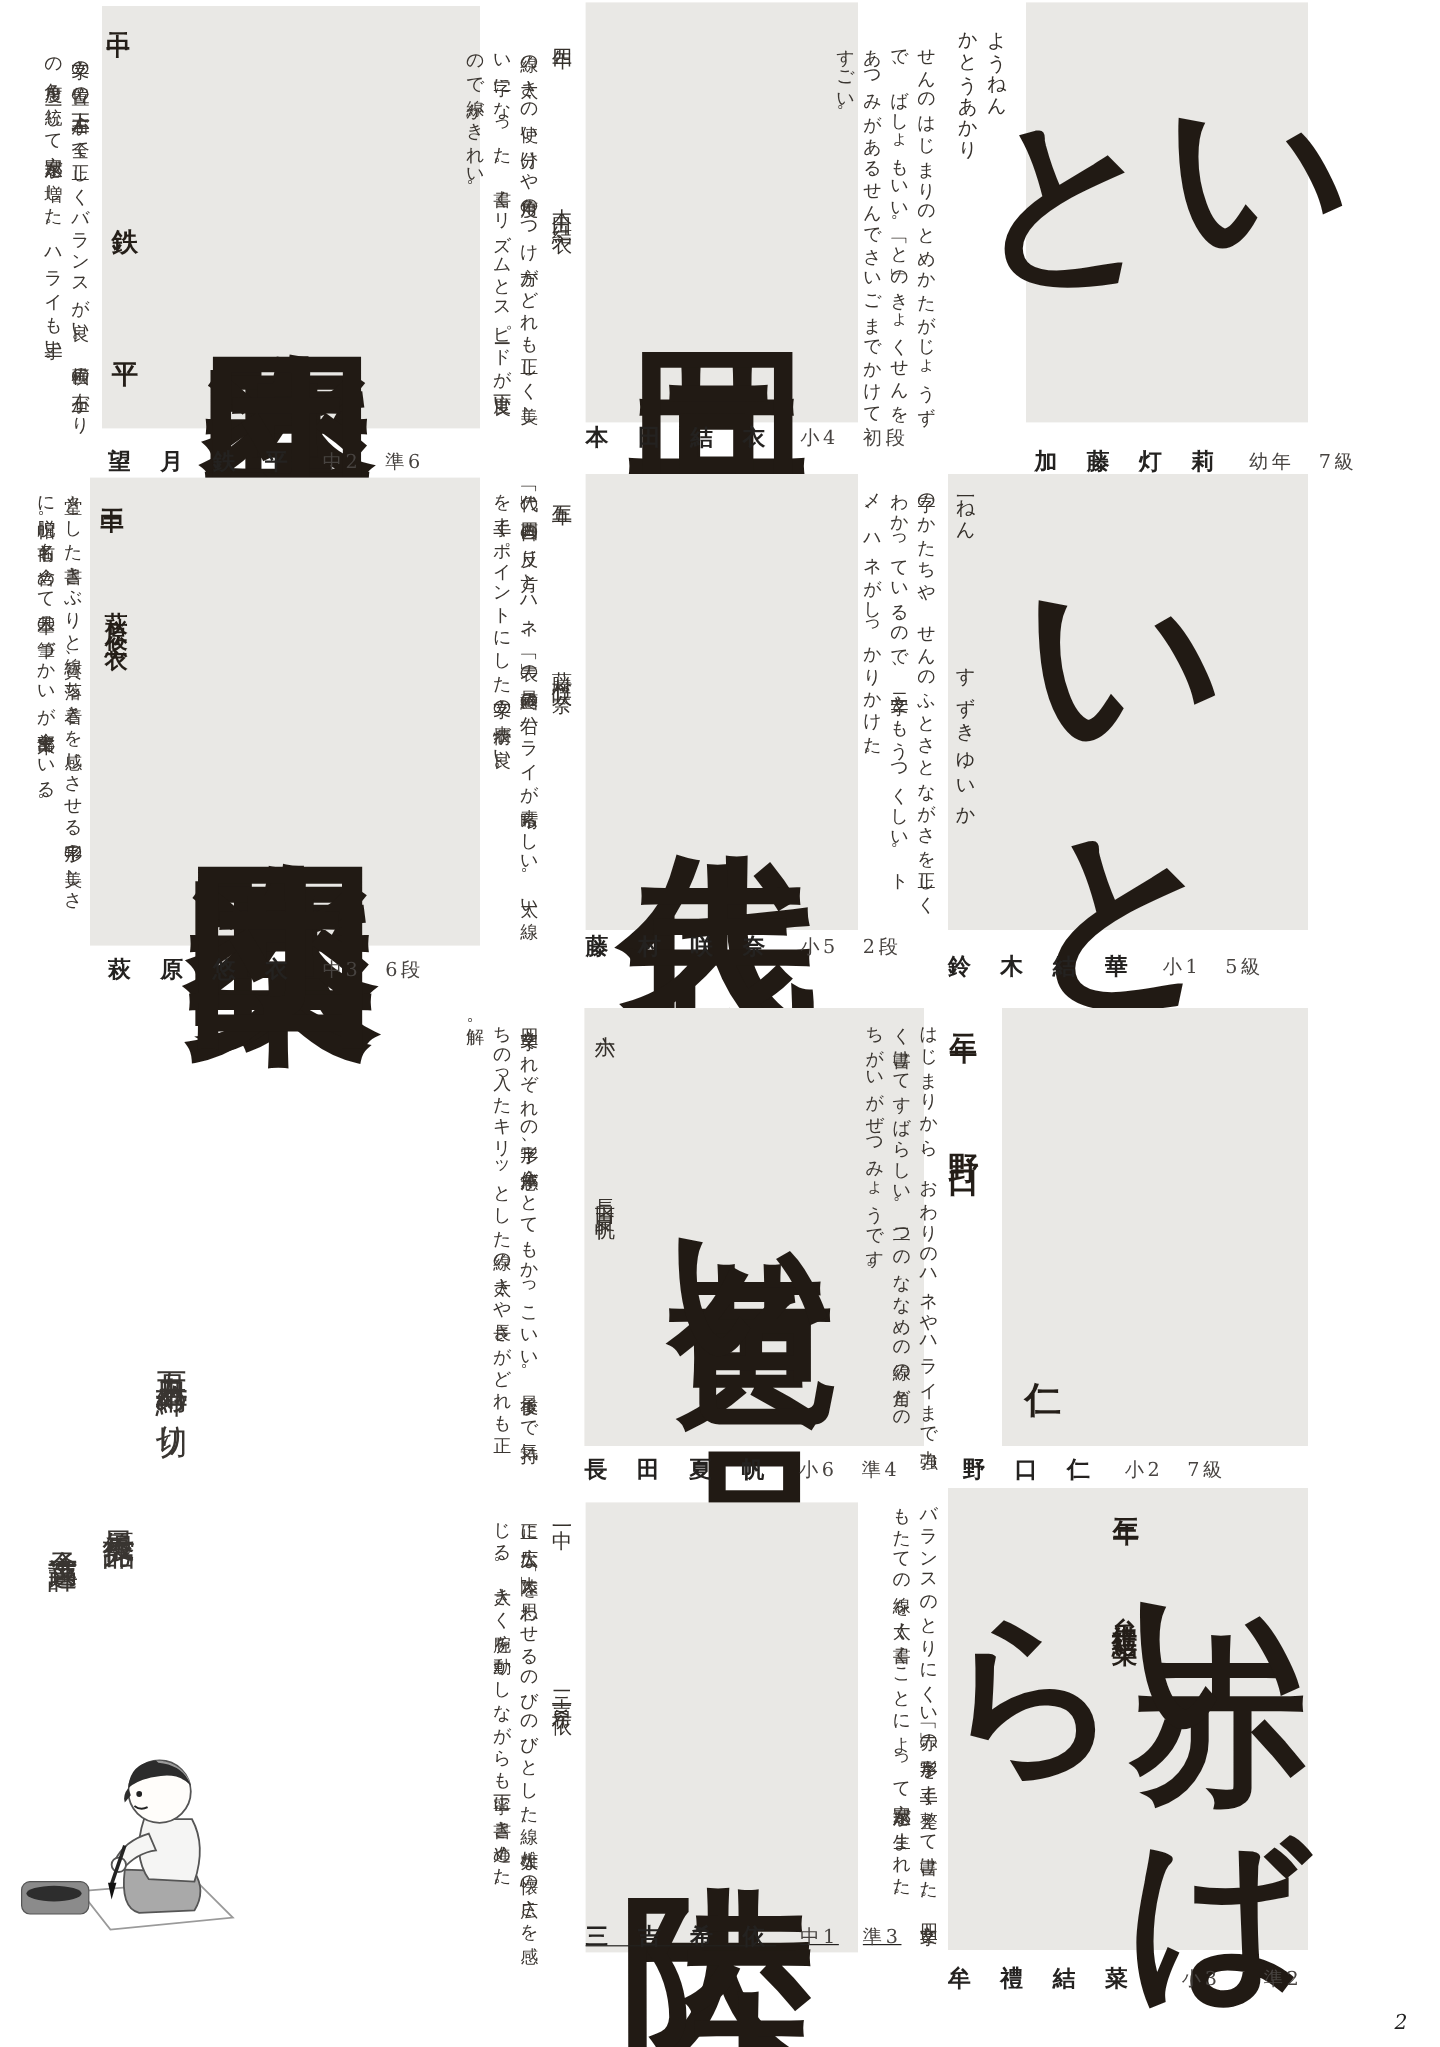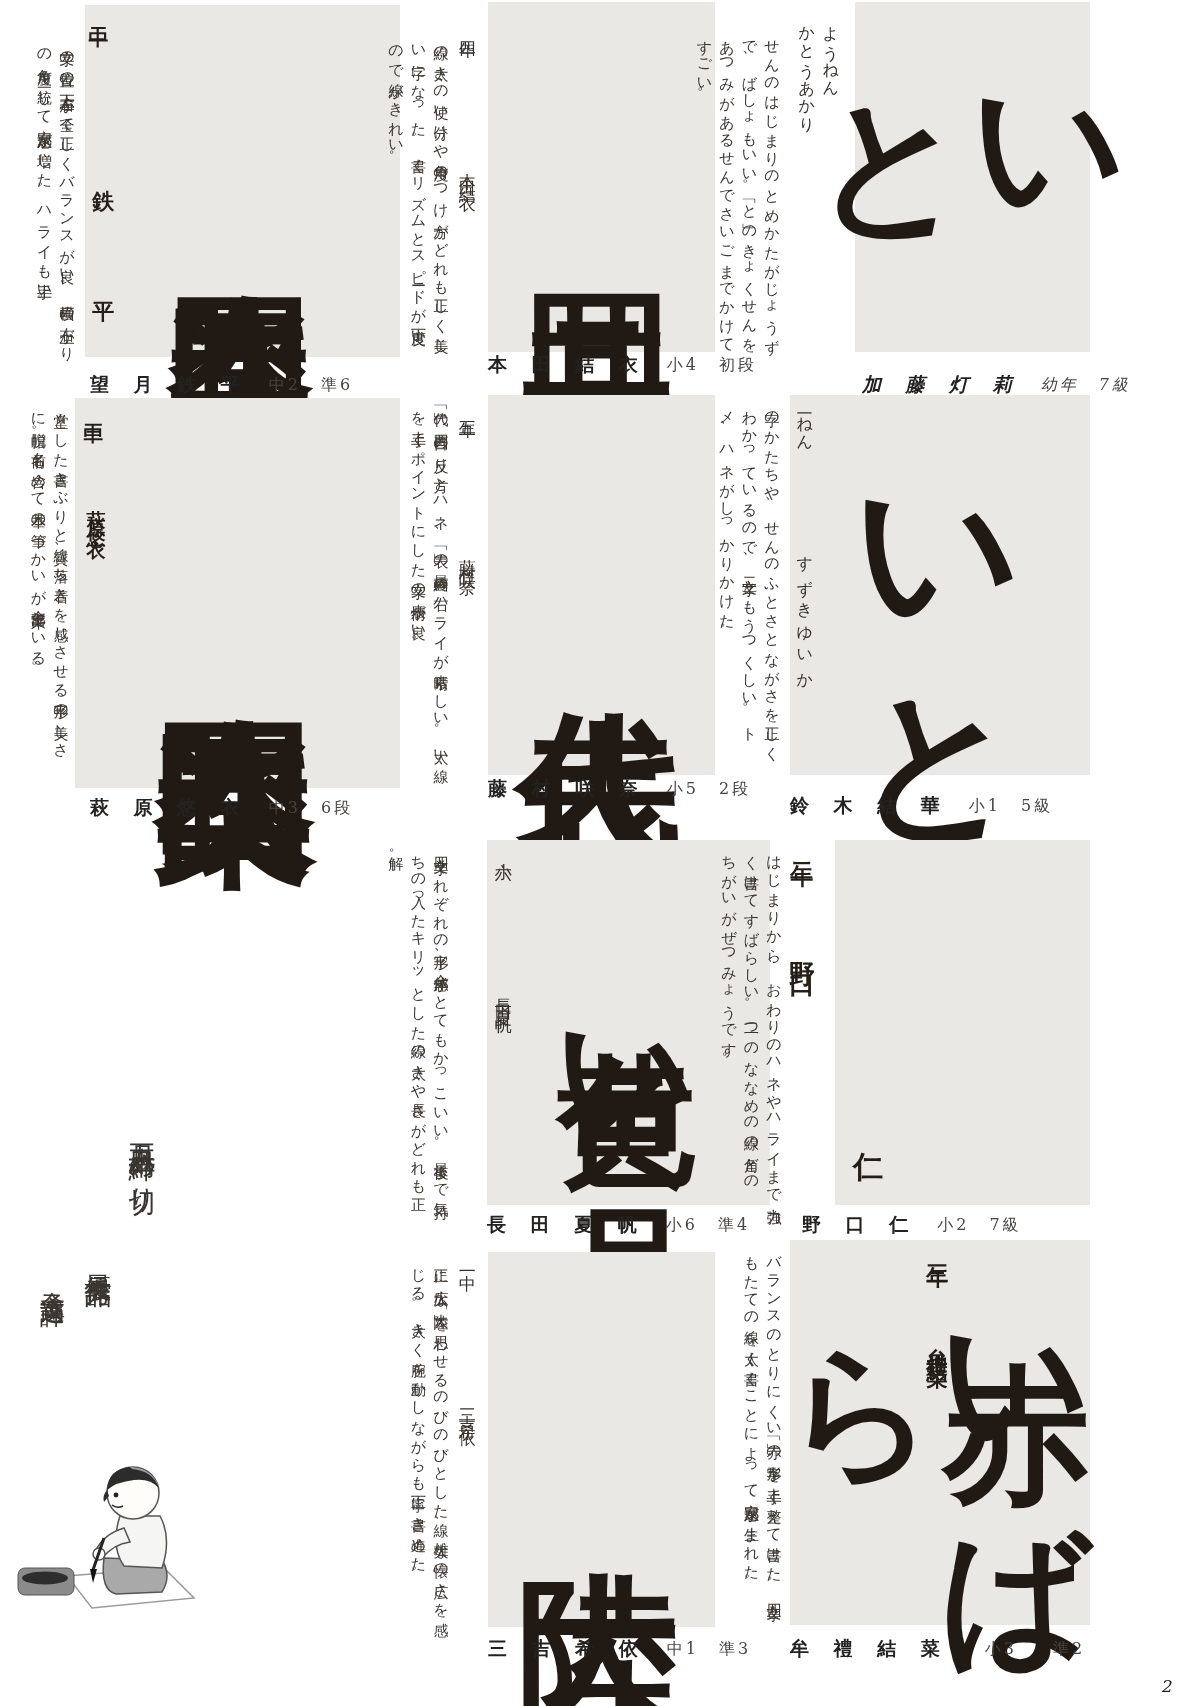--- a/index.html
+++ b/index.html
@@ -69,21 +69,21 @@
     <span class="cap-grade">小4</span>
     <span class="cap-rank">初段</span>
   </div>
 
   <div class="critique" style="right:417px;top:30px;height:328px;">せんのはじまりのとめかたがじょうずで、ばしょもいい。「と」のきょくせんをあつみがあるせんでさいごまでかけてすごい。</div>
   <span class="sig" style="left:822px;top:15px;font-size:16px;">ようねん</span>
   <span class="sig" style="left:798px;top:15px;font-size:16px;">かとうあかり</span>
   <div class="art" style="left:855px;top:2px;width:235px;height:350px;">
     <span class="callig" style="font-size:152px;">いと</span>
   </div>
-  <div class="caption" style="left:862px;top:372px;font-style:italic;">
+  <div class="caption" style="left:862px;top:372px;">
     <span class="cap-name">加 藤 灯 莉</span>
     <span class="cap-grade">幼年</span>
     <span class="cap-rank">7級</span>
   </div>
 
   <div class="critique" style="right:1128px;top:402px;height:362px;">堂々とした書きぶりと線質、落ち着きを感じさせる字形の美しさに脱帽。名前も含めて基本の筆づかいが全部出来ている。</div>
   <div class="art" style="left:75px;top:398px;width:325px;height:390px;">
     <span class="callig" style="font-size:164px;">吹奏楽団</span>
   </div>
   <span class="sig brush" style="left:83px;top:408px;font-size:20px;">中三</span>
@@ -142,21 +142,21 @@
     <span class="cap-grade">小2</span>
     <span class="cap-rank">7級</span>
   </div>
 
   <div class="critique" style="right:748px;top:1258px;height:360px;">正に広大な「大陸」を思わせるのびのびとした線、雄大な懐の広さを感じる。大きく腕を動かしながらも丁寧に書き進めた。</div>
   <span class="sig" style="left:458px;top:1262px;font-size:17px;">中一</span>
   <span class="sig" style="left:458px;top:1395px;font-size:17px;letter-spacing:7px;">三吉希依</span>
   <div class="art" style="left:488px;top:1252px;width:227px;height:375px;">
     <span class="callig" style="font-size:164px;">大陸</span>
   </div>
-  <div class="caption" style="left:488px;top:1636px;">
+  <div class="caption" style="left:488px;top:1601px;text-decoration:underline;">
     <span class="cap-name">三 吉 希 依</span>
     <span class="cap-grade">中1</span>
     <span class="cap-rank">準3</span>
   </div>
 
   <div class="critique" style="right:415px;top:1245px;height:370px;">バランスのとりにくい「赤」の字形を上手く整えて書けた。四文字ともたての線を太く書くことによって安定感が生まれた。</div>
   <div class="art" style="left:790px;top:1240px;width:300px;height:385px;">
     <span class="callig" style="font-size:148px;">赤いばら</span>
   </div>
   <span class="sig brush" style="left:926px;top:1248px;font-size:22px;">三年</span>

